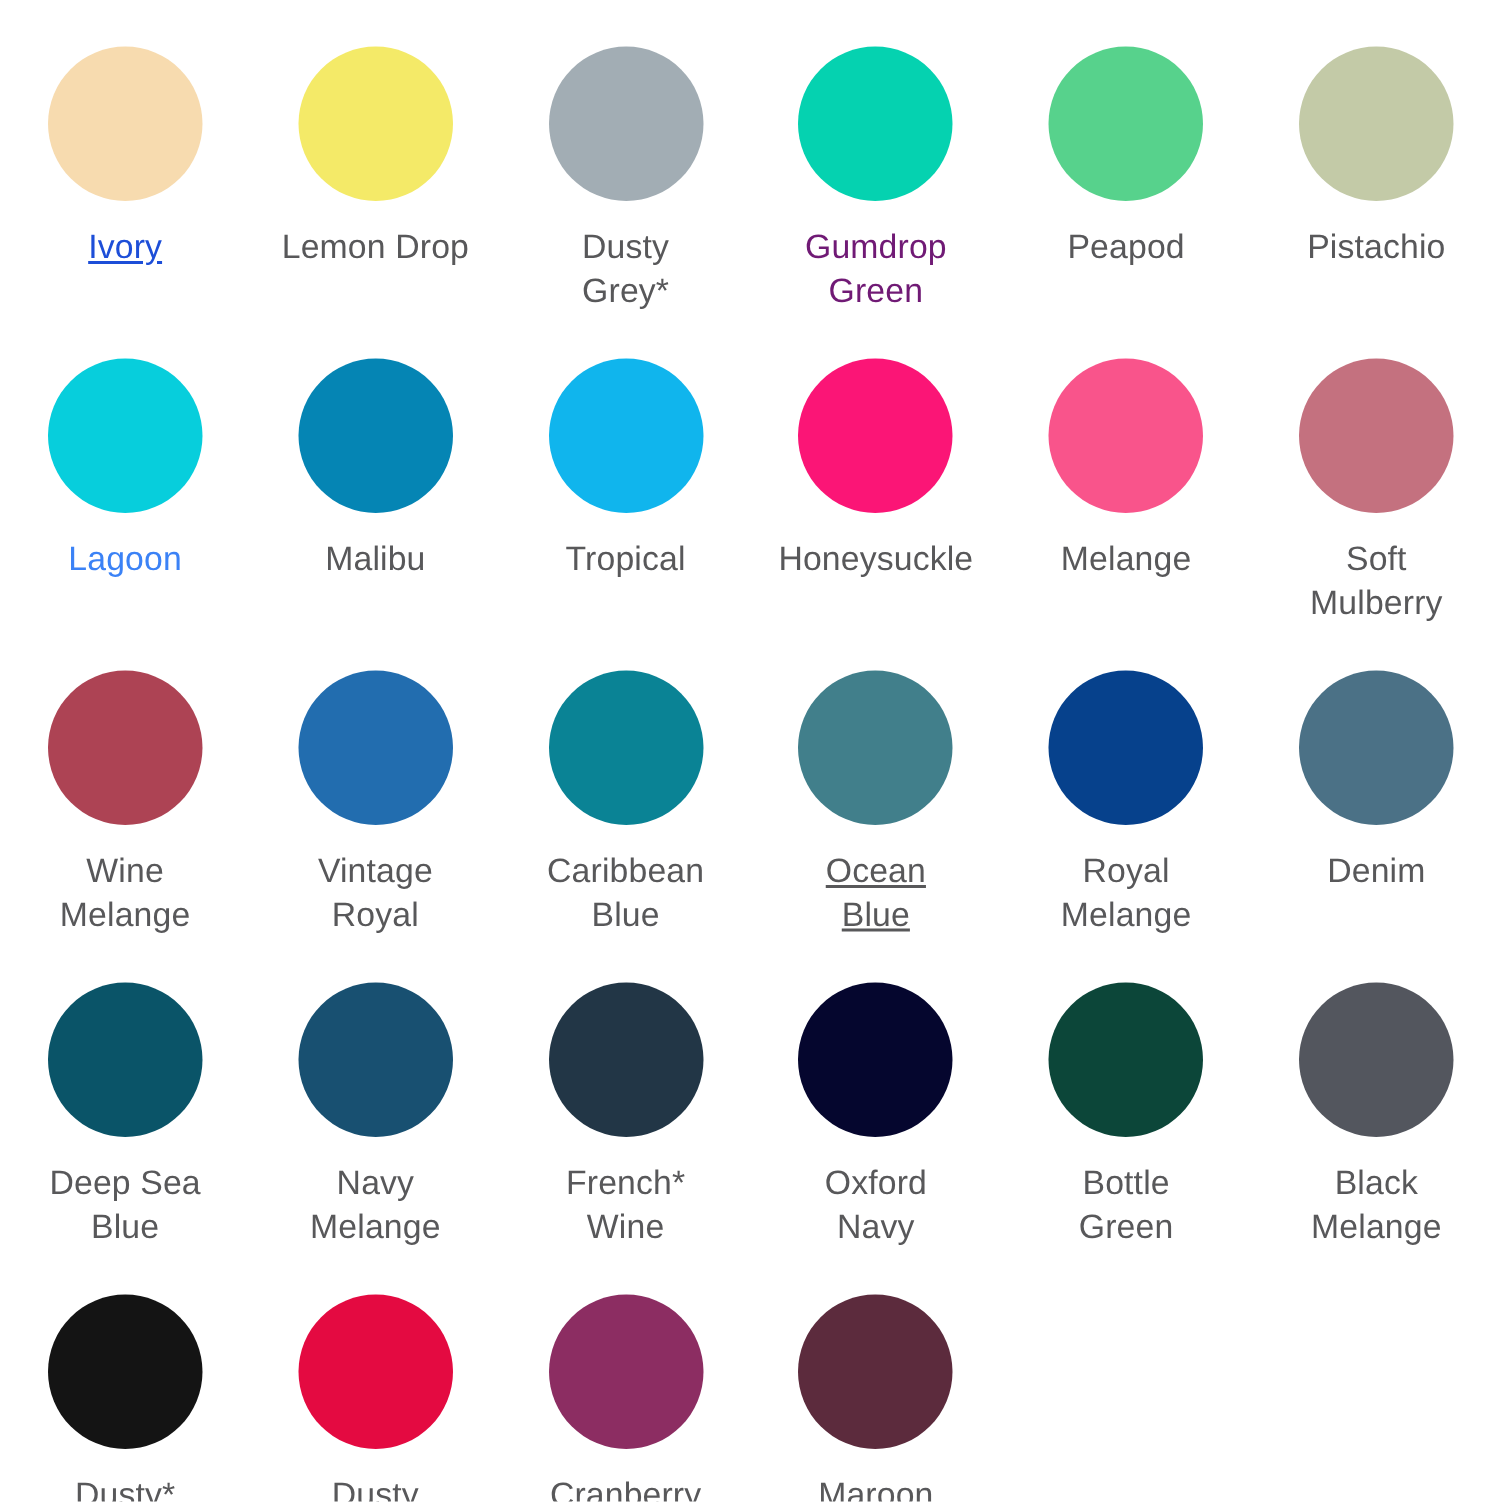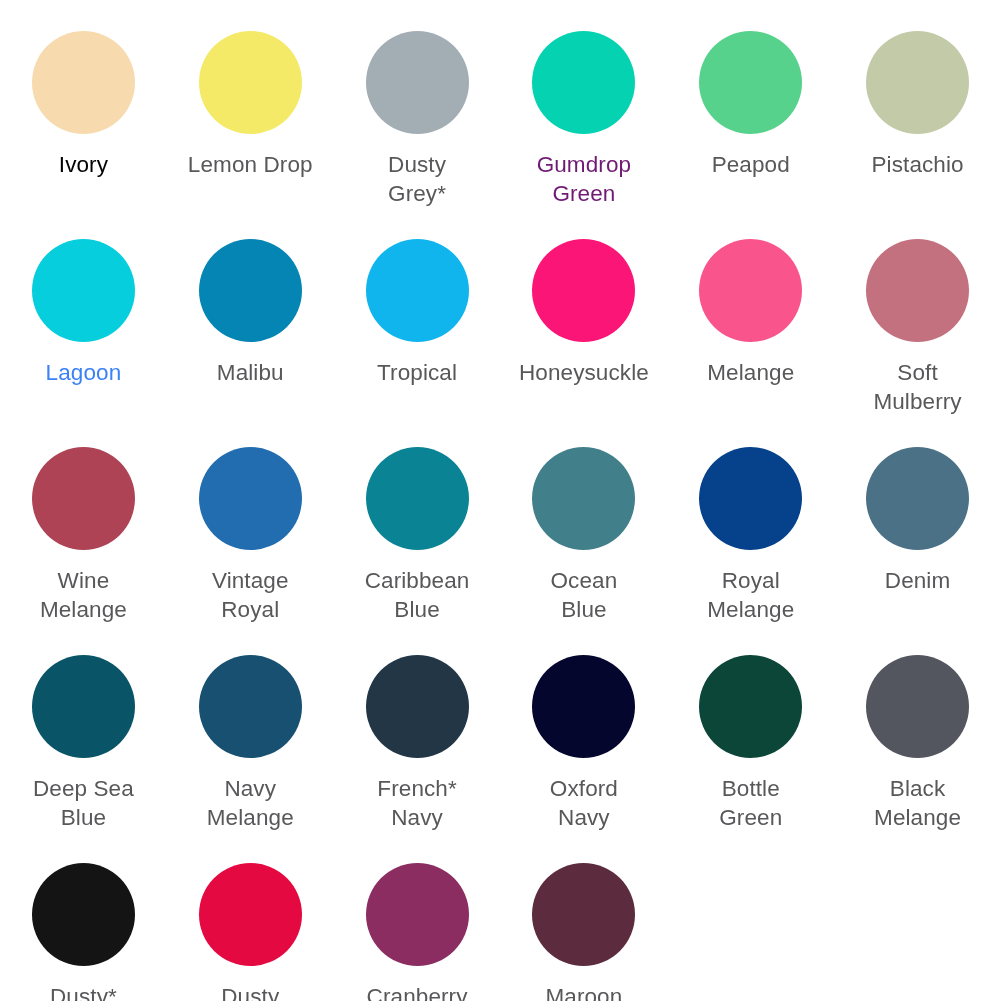--- a/index.html
+++ b/index.html
@@ -53,21 +53,21 @@
     white-space: pre-line;
     font-weight: 400;
   }
 </style>
 </head>
 <body style="background: rgb(255, 255, 255);">
 
 <div id="swatch-grid" style="grid-template-columns: repeat(6, 1fr); grid-template-rows: repeat(5, 1fr);">
     <div class="swatch-cell">
       <div class="swatch-dot" style="background-color: rgb(247, 219, 175);"></div>
-      <div class="swatch-label" style="color: #000000;">Ivory</div>
+      <div class="swatch-label" style="color: #1d4ed8; text-decoration: underline;">Ivory</div>
     </div>
     <div class="swatch-cell">
       <div class="swatch-dot" style="background-color: rgb(244, 234, 104);"></div>
       <div class="swatch-label" style="color: rgb(88, 88, 90);">Lemon Drop</div>
     </div>
     <div class="swatch-cell">
       <div class="swatch-dot" style="background-color: rgb(162, 173, 180);"></div>
       <div class="swatch-label" style="color: rgb(88, 88, 90);">Dusty
 Grey*</div>
     </div>
@@ -119,21 +119,21 @@
       <div class="swatch-label" style="color: rgb(88, 88, 90);">Vintage
 Royal</div>
     </div>
     <div class="swatch-cell">
       <div class="swatch-dot" style="background-color: rgb(10, 131, 149);"></div>
       <div class="swatch-label" style="color: rgb(88, 88, 90);">Caribbean
 Blue</div>
     </div>
     <div class="swatch-cell">
       <div class="swatch-dot" style="background-color: rgb(65, 127, 139);"></div>
-      <div class="swatch-label" style="color: rgb(88, 88, 90);">Ocean
+      <div class="swatch-label" style="color: rgb(88, 88, 90); text-decoration: underline;">Ocean
 Blue</div>
     </div>
     <div class="swatch-cell">
       <div class="swatch-dot" style="background-color: rgb(6, 65, 140);"></div>
       <div class="swatch-label" style="color: rgb(88, 88, 90);">Royal
 Melange</div>
     </div>
     <div class="swatch-cell">
       <div class="swatch-dot" style="background-color: rgb(75, 113, 134);"></div>
       <div class="swatch-label" style="color: rgb(88, 88, 90);">Denim</div>
@@ -144,21 +144,21 @@
 Blue</div>
     </div>
     <div class="swatch-cell">
       <div class="swatch-dot" style="background-color: rgb(24, 80, 113);"></div>
       <div class="swatch-label" style="color: rgb(88, 88, 90);">Navy
 Melange</div>
     </div>
     <div class="swatch-cell">
       <div class="swatch-dot" style="background-color: rgb(34, 54, 70);"></div>
       <div class="swatch-label" style="color: rgb(88, 88, 90);">French*
-Navy</div>
+Wine</div>
     </div>
     <div class="swatch-cell">
       <div class="swatch-dot" style="background-color: rgb(5, 6, 46);"></div>
       <div class="swatch-label" style="color: rgb(88, 88, 90);">Oxford
 Navy</div>
     </div>
     <div class="swatch-cell">
       <div class="swatch-dot" style="background-color: rgb(12, 70, 57);"></div>
       <div class="swatch-label" style="color: rgb(88, 88, 90);">Bottle
 Green</div>

